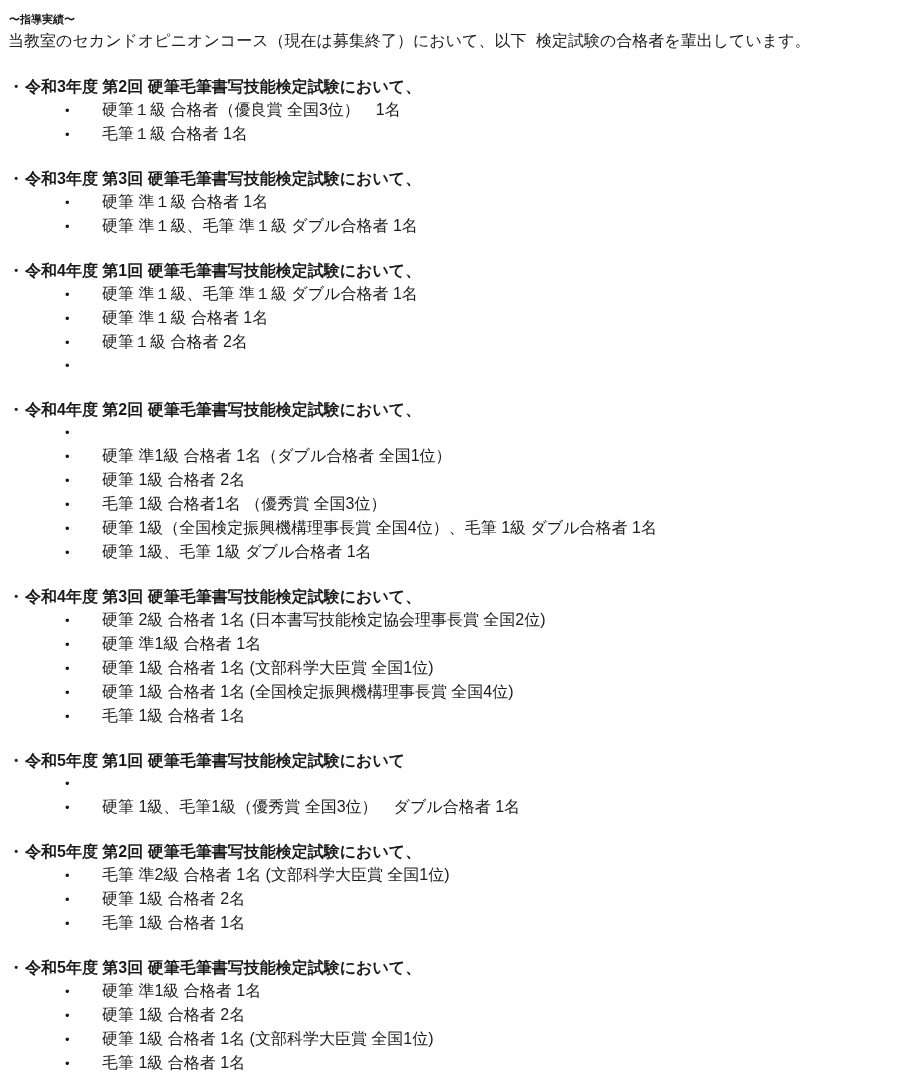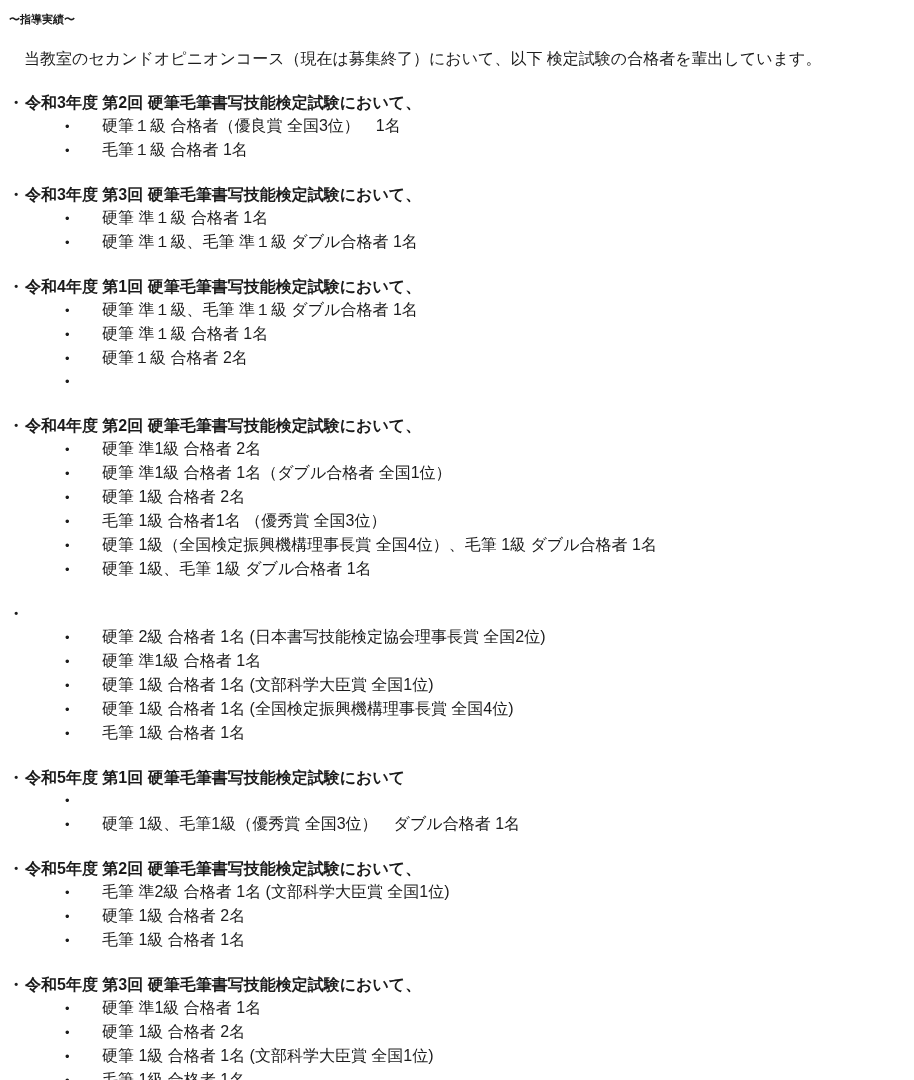--- a/index.html
+++ b/index.html
@@ -17,22 +17,23 @@
     font-size: 16px;
     line-height: 23px;
   }
   .doc-title {
     margin: 0 0 0 1px;
     font-size: 11px;
     font-weight: bold;
     line-height: 23px;
   }
   .intro p {
-    margin: 16px;
-    line-height: 23px;
+    margin: 0;
+    line-height: 23px;
+    font-family: Liberation Mono, monospace;
   }
   .exam-section {
     margin-top: 21px;
   }
   .sec-heading {
     margin: 0;
     font-size: 16px;
     font-weight: bold;
     line-height: 23px;
     display: flex;
@@ -143,21 +144,20 @@
   </section>
 
   <section class="exam-section">
     <h2 class="sec-heading">
       <span class="sec-bullet">・</span>
           <span class="sec-text">令和4年度 第2回 硬筆毛筆書写技能検定試験において、</span>
     </h2>
     <ul class="items">
   <li class="item">
     <span class="item-bullet">•</span>
-            <span class="item-text">硬筆 準1級 合格者 2名</span>
   </li>
 
   <li class="item">
     <span class="item-bullet">•</span>
             <span class="item-text">硬筆 準1級 合格者 1名（ダブル合格者 全国1位）</span>
   </li>
 
   <li class="item">
     <span class="item-bullet">•</span>
             <span class="item-text">硬筆 1級 合格者 2名</span>
@@ -176,20 +176,21 @@
   <li class="item">
     <span class="item-bullet">•</span>
             <span class="item-text">硬筆 1級、毛筆 1級 ダブル合格者 1名</span>
   </li>
 </ul>
   </section>
 
   <section class="exam-section">
     <h2 class="sec-heading">
       <span class="sec-bullet">・</span>
+          <span class="sec-text">令和4年度 第3回 硬筆毛筆書写技能検定試験において、</span>
     </h2>
     <ul class="items">
   <li class="item">
     <span class="item-bullet">•</span>
             <span class="item-text">硬筆 2級 合格者 1名 (日本書写技能検定協会理事長賞 全国2位)</span>
   </li>
 
   <li class="item">
     <span class="item-bullet">•</span>
             <span class="item-text">硬筆 準1級 合格者 1名</span>

